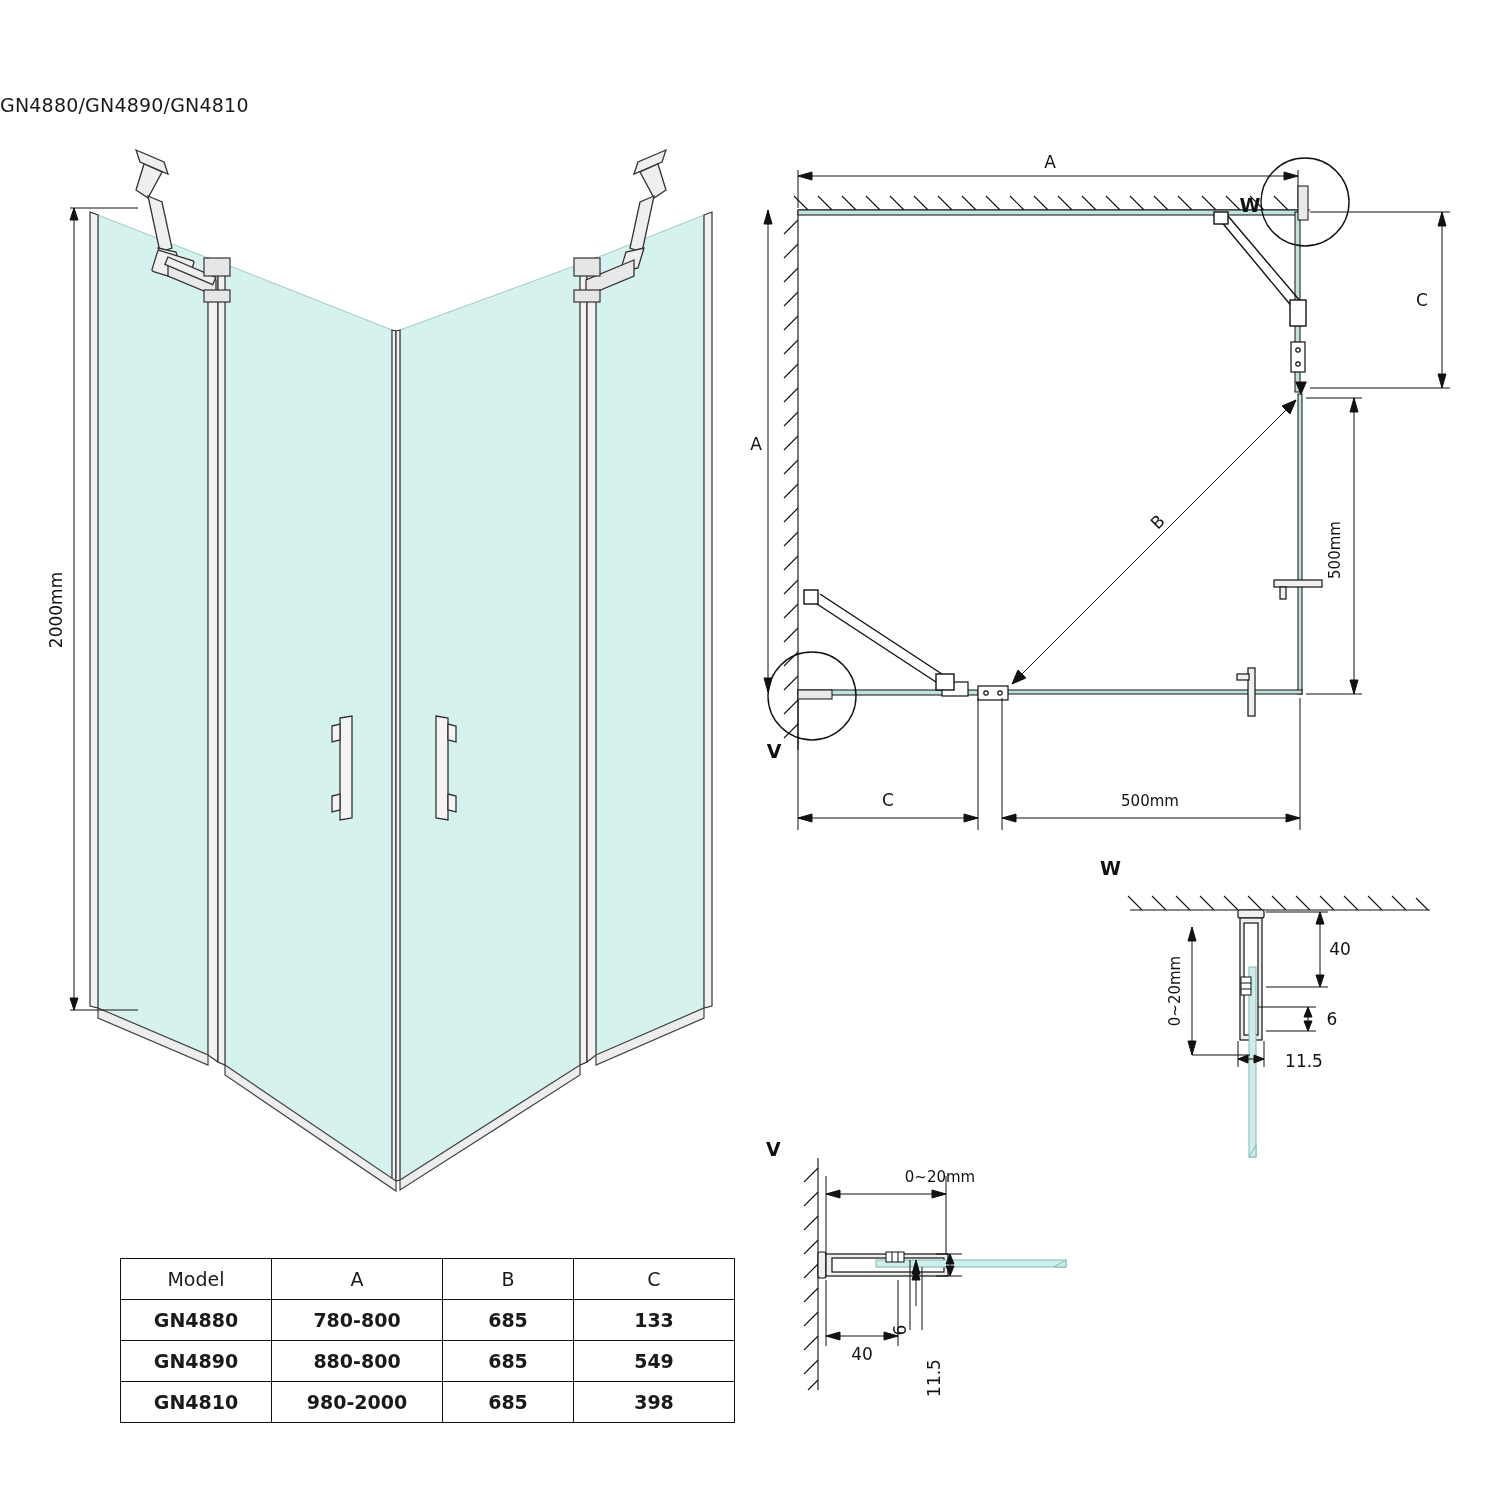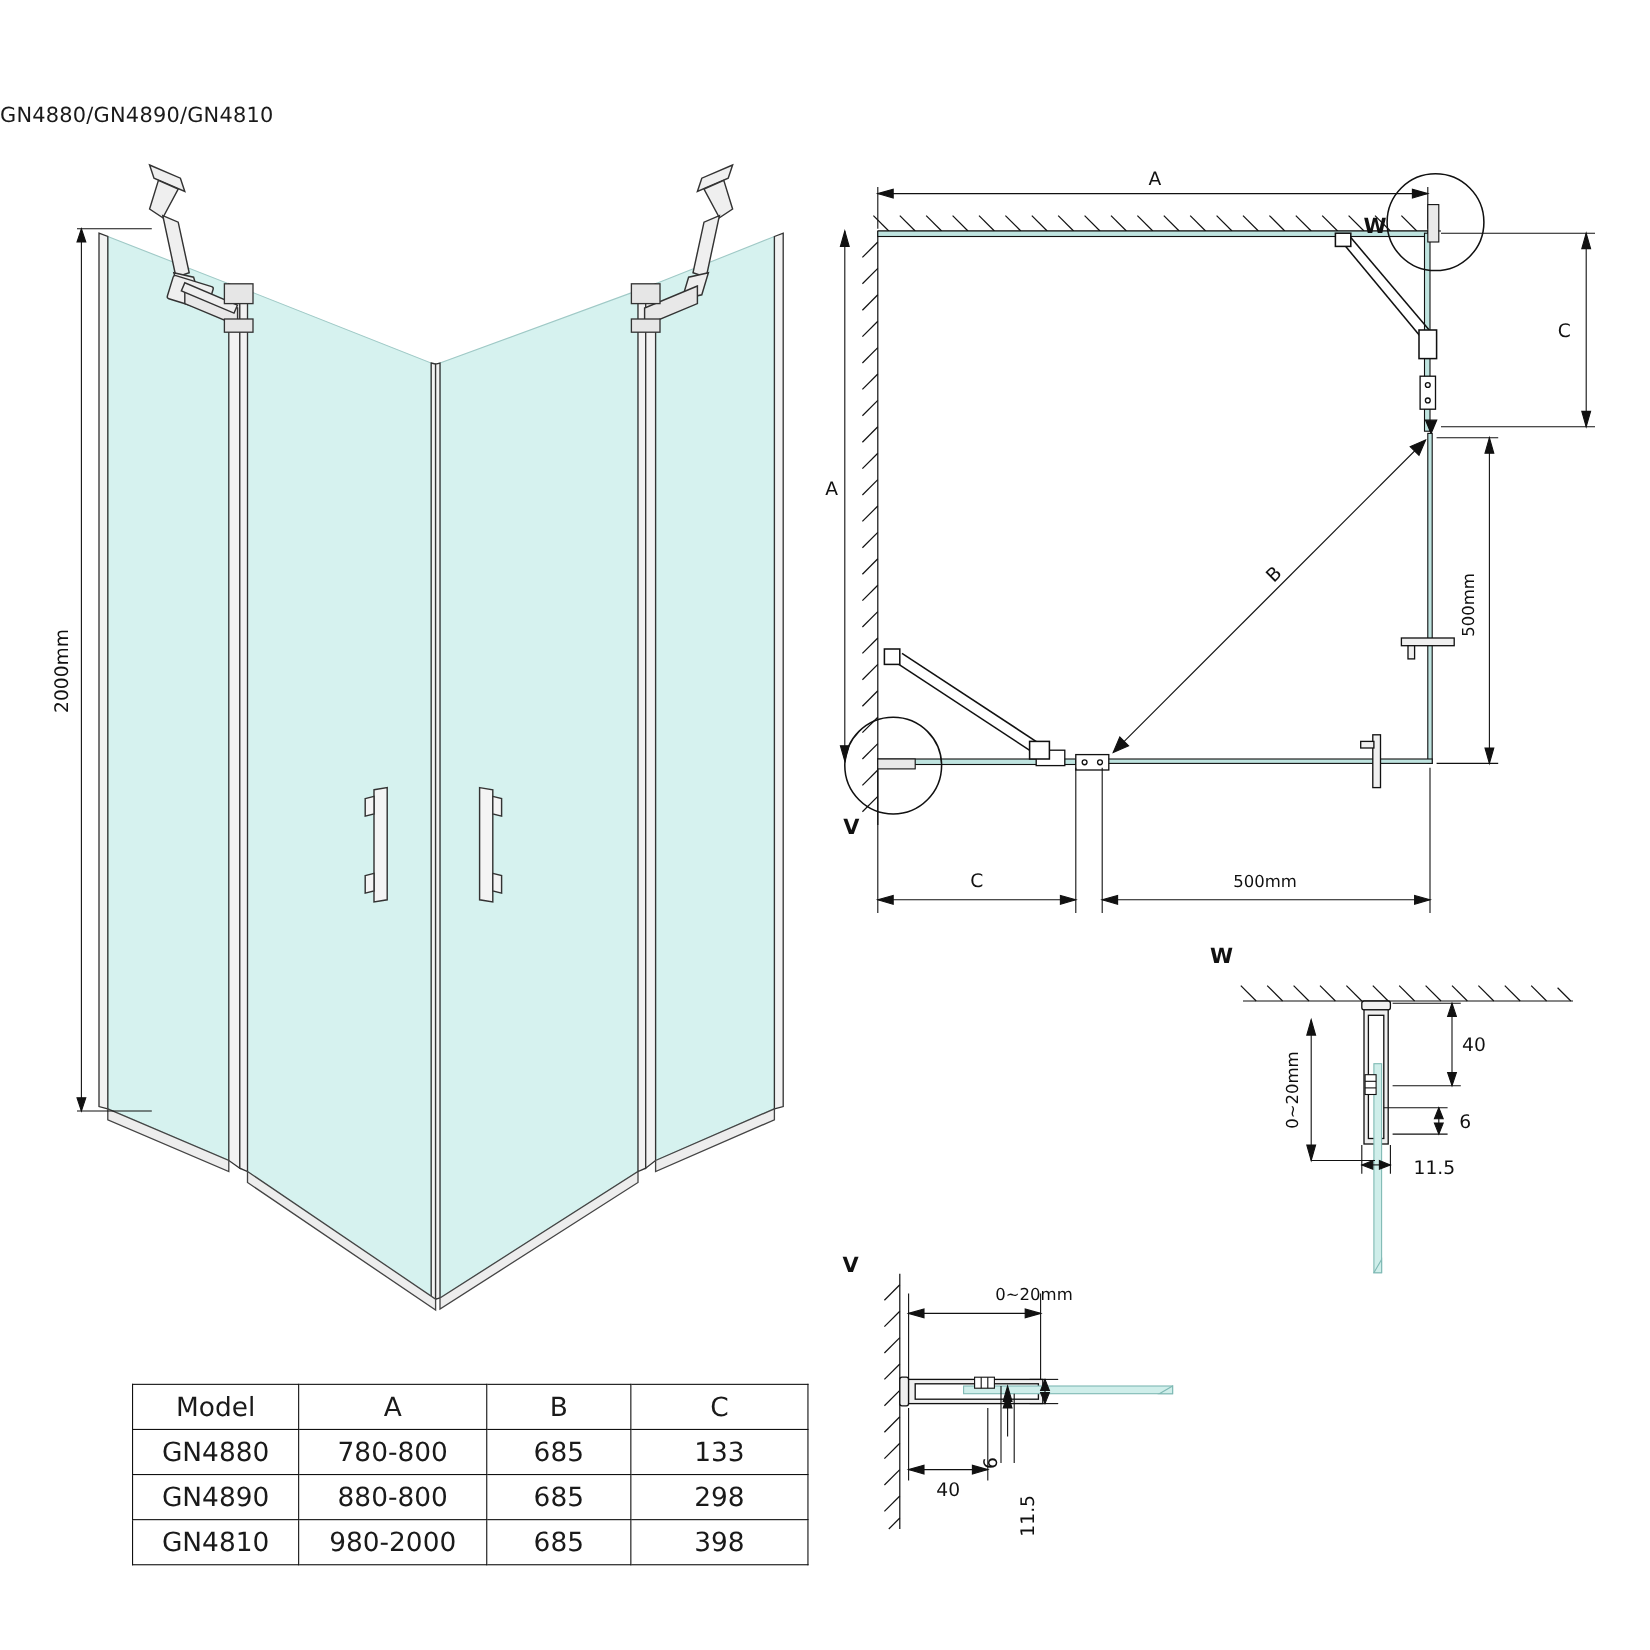--- a/index.html
+++ b/index.html
@@ -17,27 +17,27 @@
     font-size:19px;letter-spacing:.2px;
   }
   svg{display:block;}
   .lbl{font-size:17px;fill:#111;font-family:"DejaVu Sans", sans-serif;}
   .lbl-b{font-size:19px;font-weight:bold;fill:#111;font-family:"DejaVu Sans", sans-serif;}
   .lbl-s{font-size:15px;fill:#111;font-family:"DejaVu Sans", sans-serif;}
   
   #spec-table{
     left:120px;top:1258px;
     border-collapse:collapse;
-    font-size:24px;
+    font-size:19px;
   }
   #spec-table td,#spec-table th{
     border:1.5px solid #111;
     padding:6px 10px;
     text-align:center;
-    font-weight:normal;
+    font-weight:bold;
     height:28px;
   }
   #spec-table th{font-weight:normal;}
   .col-model{width:130px;}
   .col-a{width:150px;}
   .col-b{width:110px;}
   .col-c{width:140px;}
 </style>
 </head>
 <body>
@@ -485,21 +485,21 @@
     <tr>
       <td>GN4880</td>
       <td>780-800</td>
       <td>685</td>
       <td>133</td>
     </tr>
     <tr>
       <td>GN4890</td>
       <td>880-800</td>
       <td>685</td>
-      <td>298</td>
+      <td>549</td>
     </tr>
     <tr>
       <td>GN4810</td>
       <td>980-2000</td>
       <td>685</td>
       <td>398</td>
     </tr>
   </tbody>
 </table>
 

